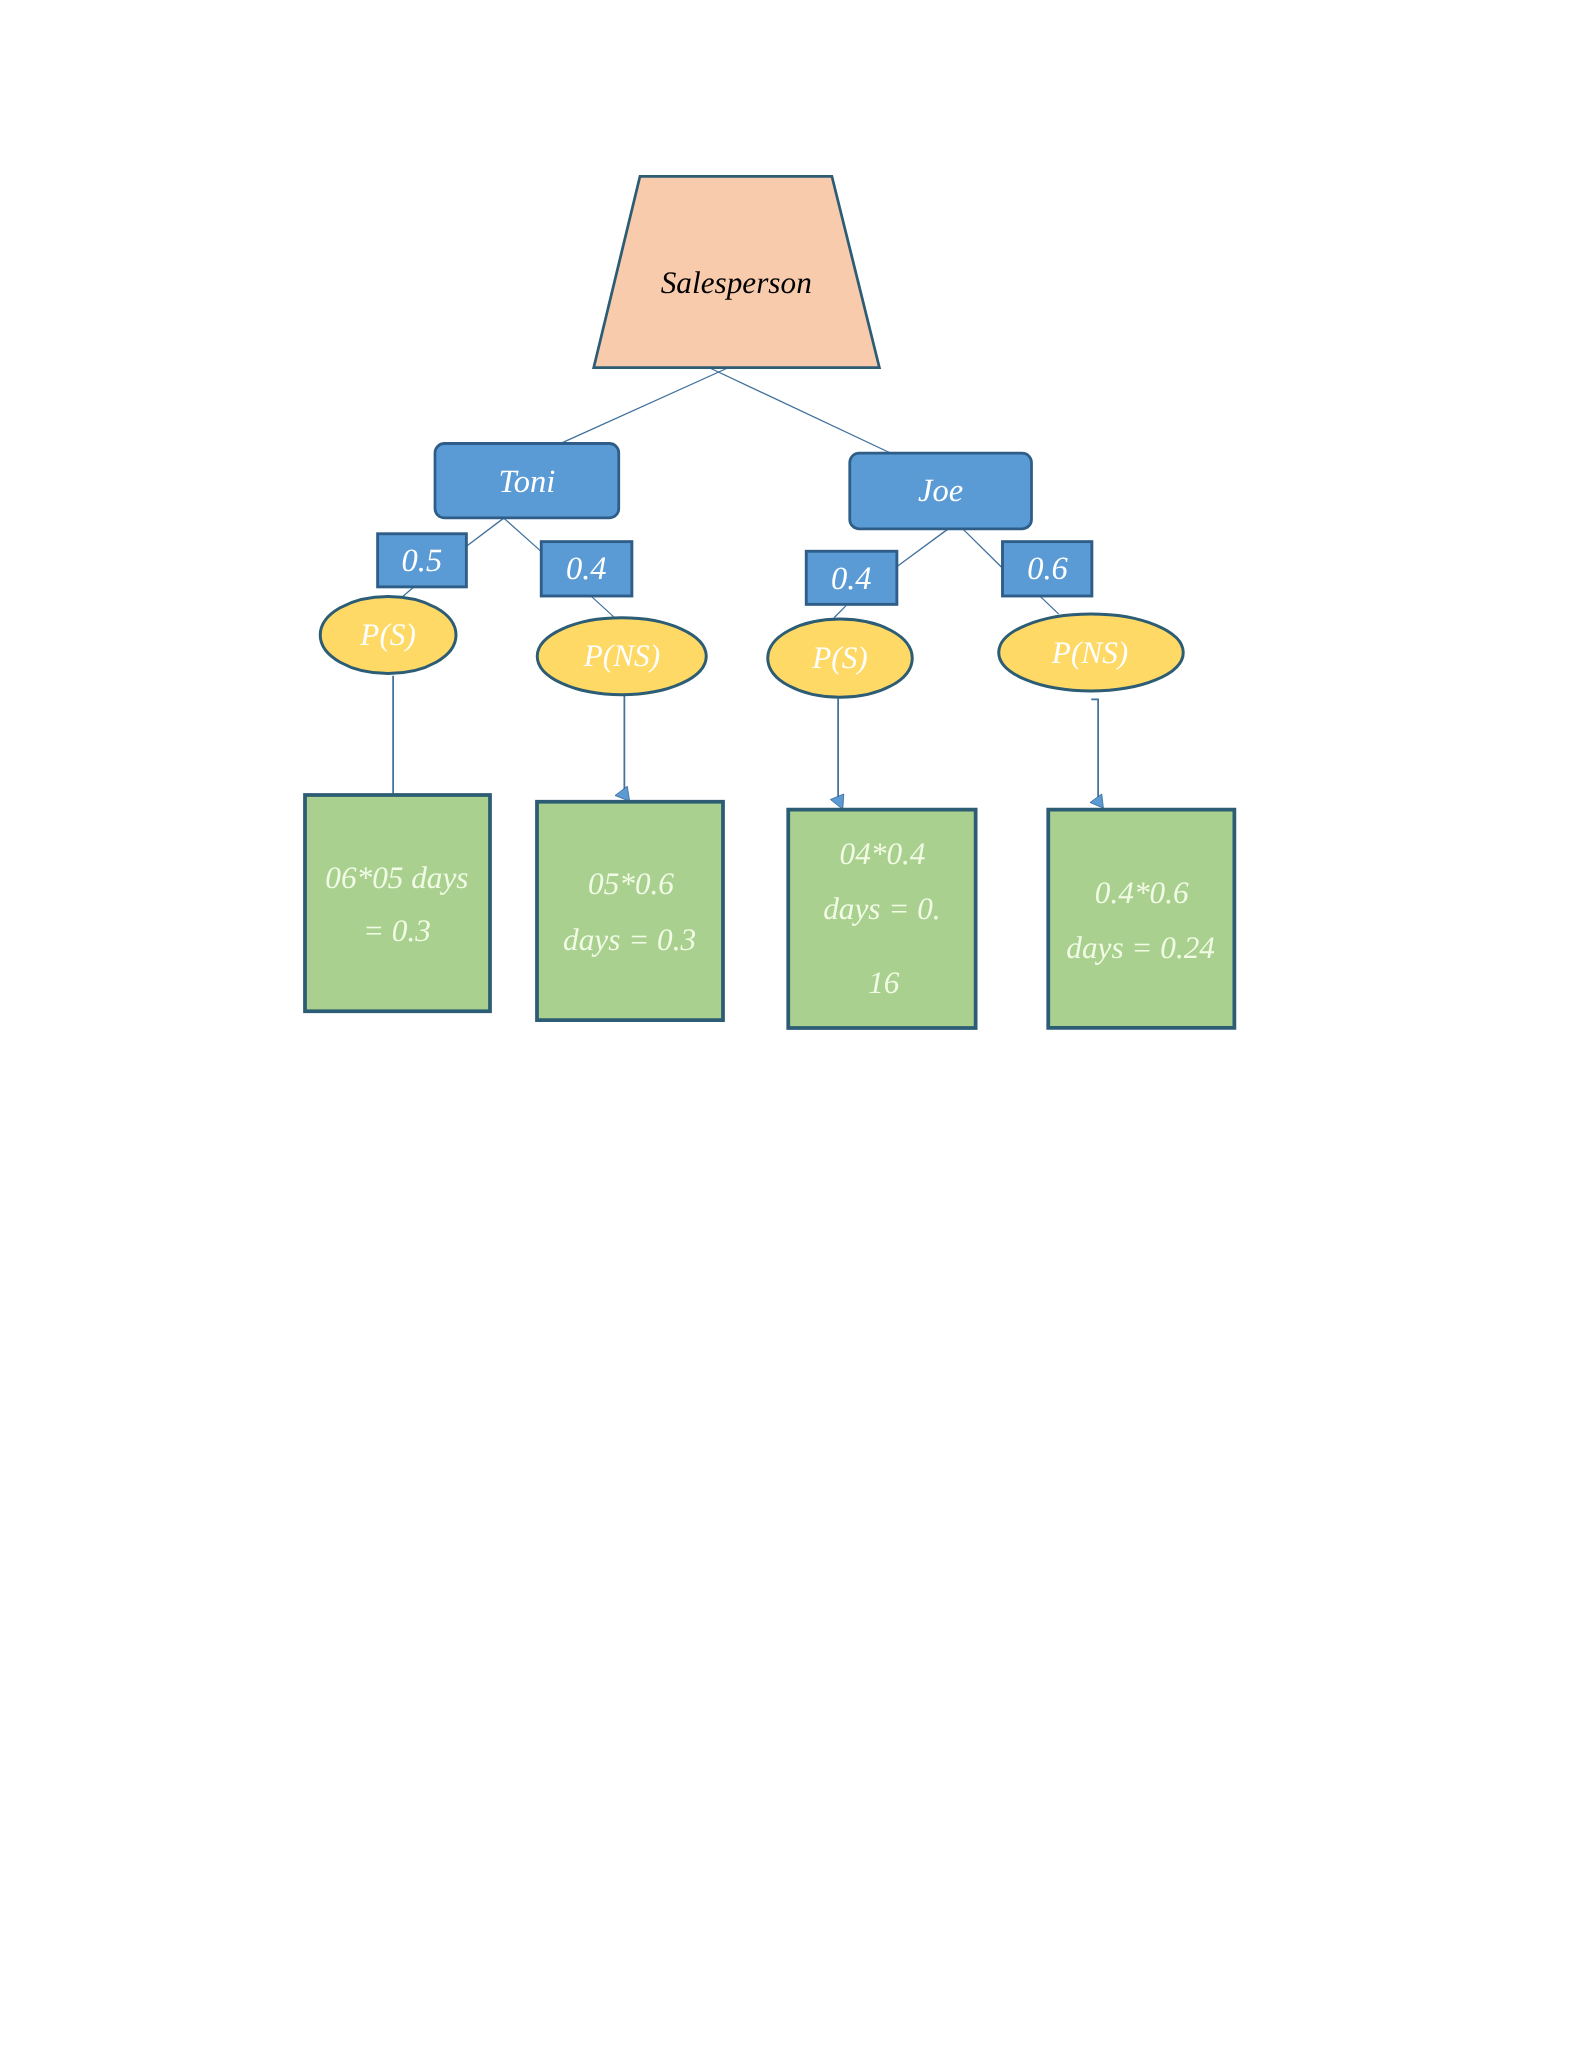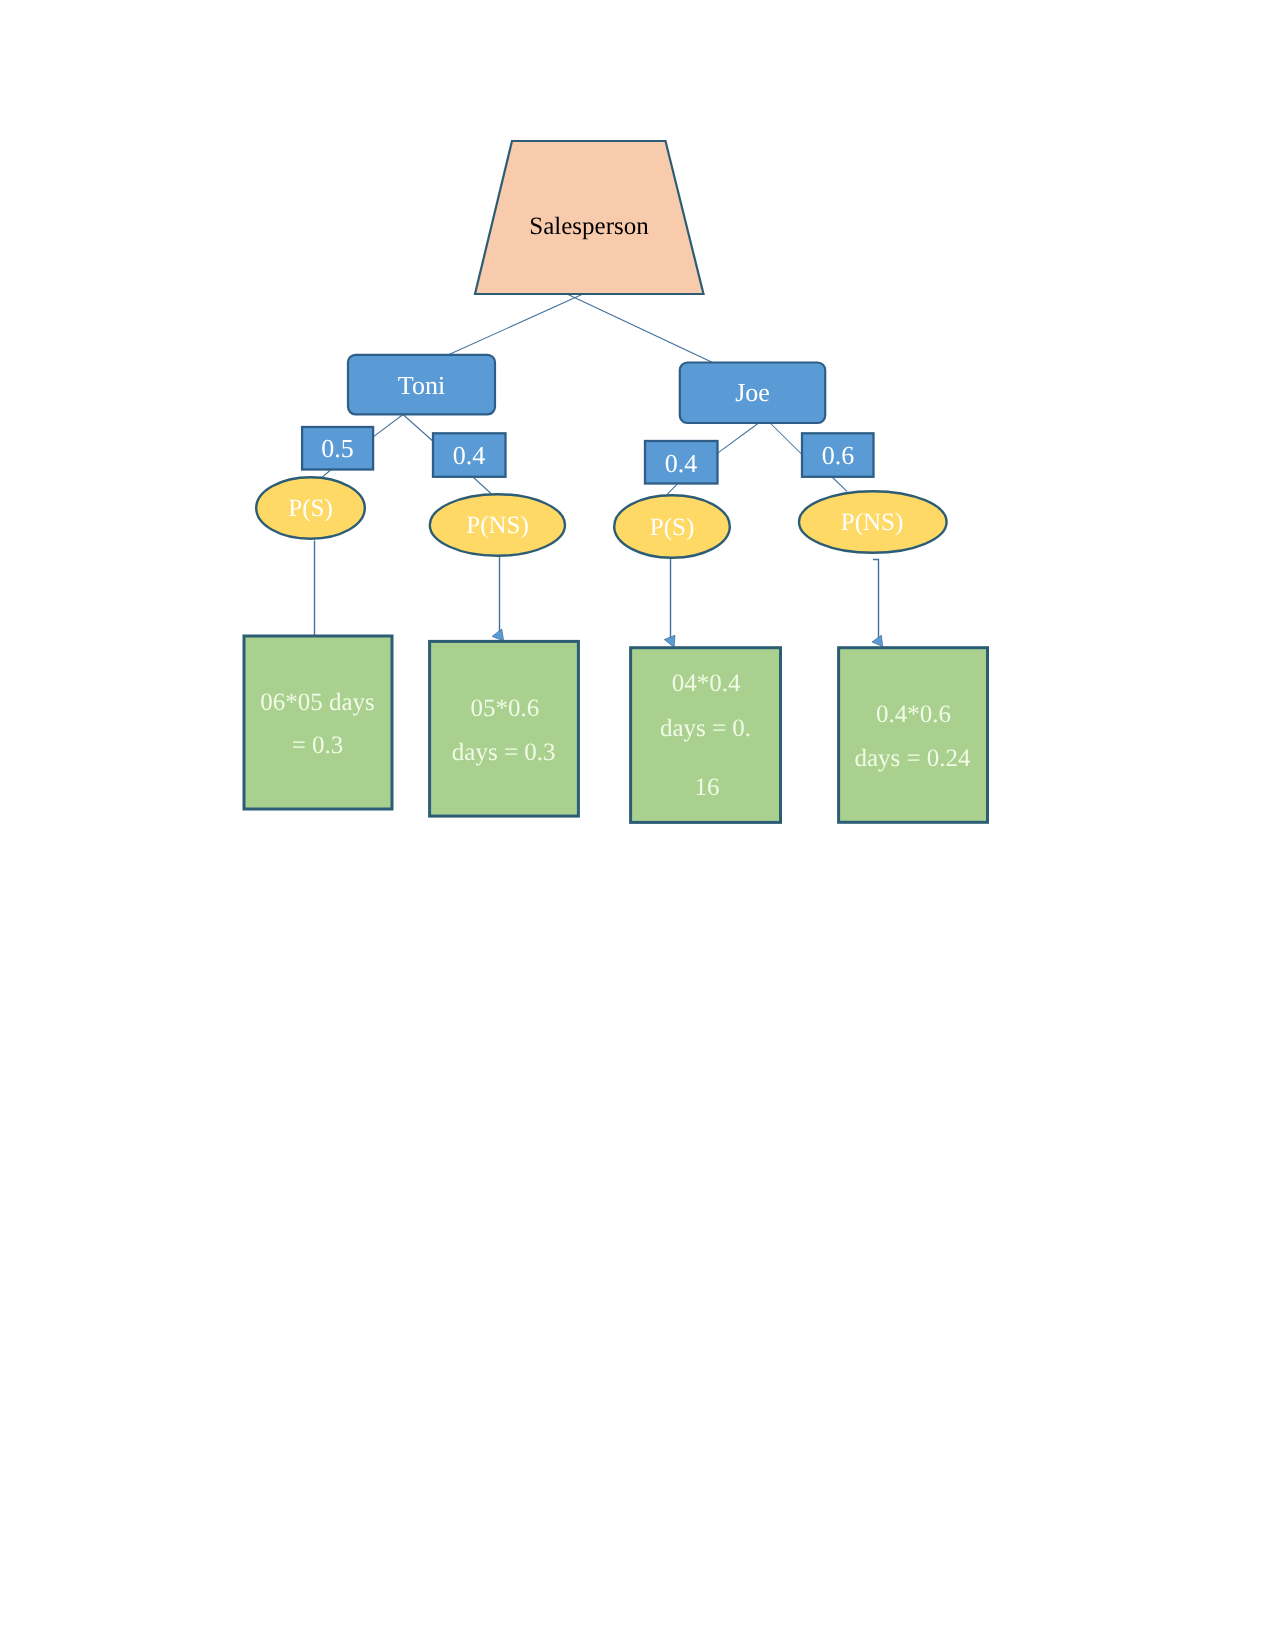--- a/index.html
+++ b/index.html
@@ -12,20 +12,21 @@
     width: 1275px;
     height: 1651px;
     overflow: hidden;
     font-family: "Liberation Serif", serif;
   }
   #page {
     position: relative;
     width: 1062px;
     height: 1651px;
     background: #FFFFFF;
+    font-style: italic;
   }
   svg.diagram {
     position: absolute;
     left: 0;
     top: 0;
     width: 1275px;
     height: 1651px;
     display: block;
   }
   .shape-text {

